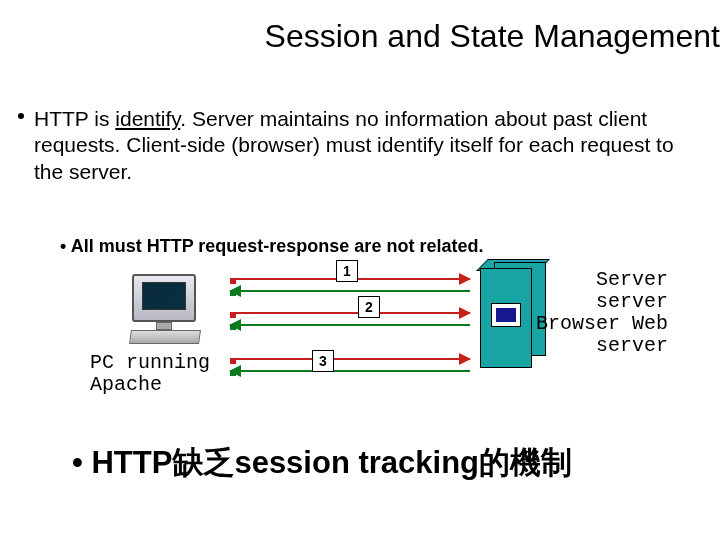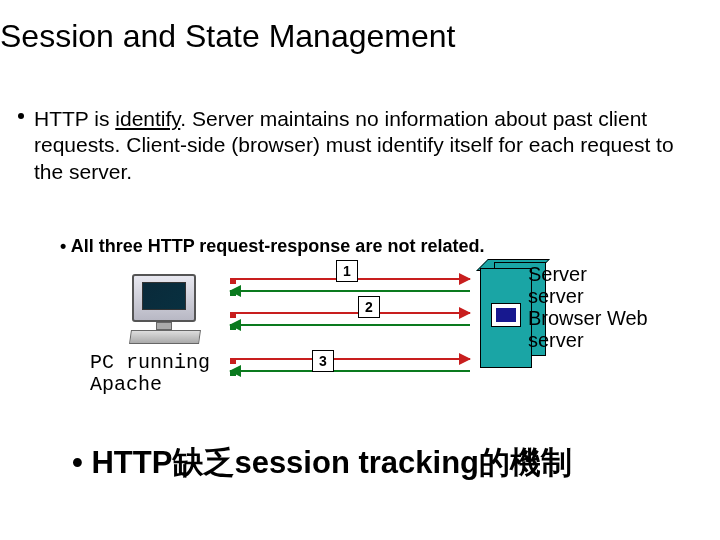--- a/index.html
+++ b/index.html
@@ -1,34 +1,34 @@
 <!DOCTYPE html>
 <html><head>
 <meta charset="utf-8">
 <style>
   *{margin:0;padding:0;box-sizing:border-box}
   body{width:720px;height:540px;background:#fff;font-family:Arial,"Microsoft JhengHei",sans-serif;color:#000;position:relative;overflow:hidden}
-  .title{font-size:32px;text-align:left;padding-top:18px;font-weight:400}
+  .title{font-size:32px;text-align:right;padding-top:18px;font-weight:400}
   .b1{position:absolute;left:34px;top:106px;right:34px;font-size:21px;line-height:1.25}
   .b1 .dot{position:absolute;left:-16px;top:7px;width:6px;height:6px;border-radius:50%;background:#000}
   .b1 .u{text-decoration:underline}
   .b2{position:absolute;left:60px;top:236px;font-size:18px;font-weight:700}
   .diagram{position:absolute;left:60px;top:262px;width:600px;height:150px}
   .monitor{position:absolute;left:72px;top:12px;width:64px;height:48px;background:linear-gradient(#e8e8f0,#b8b8c4);border:2px solid #555;border-radius:3px}
   .monitor::after{content:"";position:absolute;left:8px;top:6px;right:8px;bottom:10px;background:linear-gradient(135deg,#0a2a3a,#083040);border:1px solid #333}
   .stand{position:absolute;left:96px;top:60px;width:16px;height:8px;background:#aaa;border:1px solid #666}
   .keyb{position:absolute;left:70px;top:68px;width:70px;height:14px;background:linear-gradient(#ddd,#aaa);border:1px solid #666;transform:skewX(-8deg)}
   .pc-label{position:absolute;left:30px;top:90px;width:150px;text-align:left;font-family:Liberation Mono, monospace;font-size:20px;line-height:1.1}
   .server{position:absolute;right:110px;top:0;width:70px;height:110px}
   .s-back{position:absolute;left:14px;top:0;width:52px;height:94px;background:#1aa5a5;border:1.5px solid #000}
   .s-top{position:absolute;left:2px;top:-3px;width:62px;height:12px;background:#1aa5a5;border:1.5px solid #000;transform:skewX(-45deg)}
   .s-front{position:absolute;left:0;top:6px;width:52px;height:100px;background:#1aa5a5;border:1.5px solid #000}
   .s-drive{position:absolute;left:10px;top:34px;width:30px;height:24px;background:#fff;border:1.5px solid #000}
   .s-drive::before{content:"";position:absolute;left:4px;top:4px;right:4px;bottom:4px;background:#17188f}
-  .sv-label{position:absolute;right:-8px;top:1px;width:140px;text-align:left;font-family:Liberation Sans, sans-serif;font-size:20px;line-height:1.1}
+  .sv-label{position:absolute;right:-8px;top:7px;width:140px;text-align:right;font-family:Liberation Mono, monospace;font-size:20px;line-height:1.1}
   .arrow{position:absolute;height:2px}
   .a-r{background:#c81e1e}
   .a-g{background:#0a7a1e}
   .arrow::before,.arrow::after{content:"";position:absolute;width:0;height:0;border-style:solid}
   .arrow.right::after{right:-1px;top:-5px;border-width:6px 0 6px 12px;border-color:transparent transparent transparent currentColor}
   .arrow.left::before{left:-1px;top:-5px;border-width:6px 12px 6px 0;border-color:transparent currentColor transparent transparent}
   .a-r{color:#c81e1e}
   .a-g{color:#0a7a1e}
   .num-box{position:absolute;width:22px;height:22px;border:1.5px solid #000;background:#fff;font-size:14px;font-weight:700;text-align:center;line-height:20px}
   .b3{position:absolute;left:72px;top:444px;font-size:31px;font-weight:700;line-height:1.25}
@@ -36,21 +36,21 @@
 </head>
 <body>
 
 <div class="title">Session and State Management</div>
 
 <div class="b1">
   <span class="dot"></span>
   <span>HTTP is </span><span class="u">identify</span><span>. Server maintains no information about past client requests. Client-side (browser) must identify itself for each request to the server.</span>
 </div>
 
-<div class="b2">• All three HTTP request-response are not related.</div>
+<div class="b2">• All must HTTP request-response are not related.</div>
 
 <div class="diagram">
   <div class="monitor"></div>
   <div class="stand"></div>
   <div class="keyb"></div>
   <div class="pc-label">
     <span>PC running</span><br>
     <span>Apache</span>
   </div>
 

